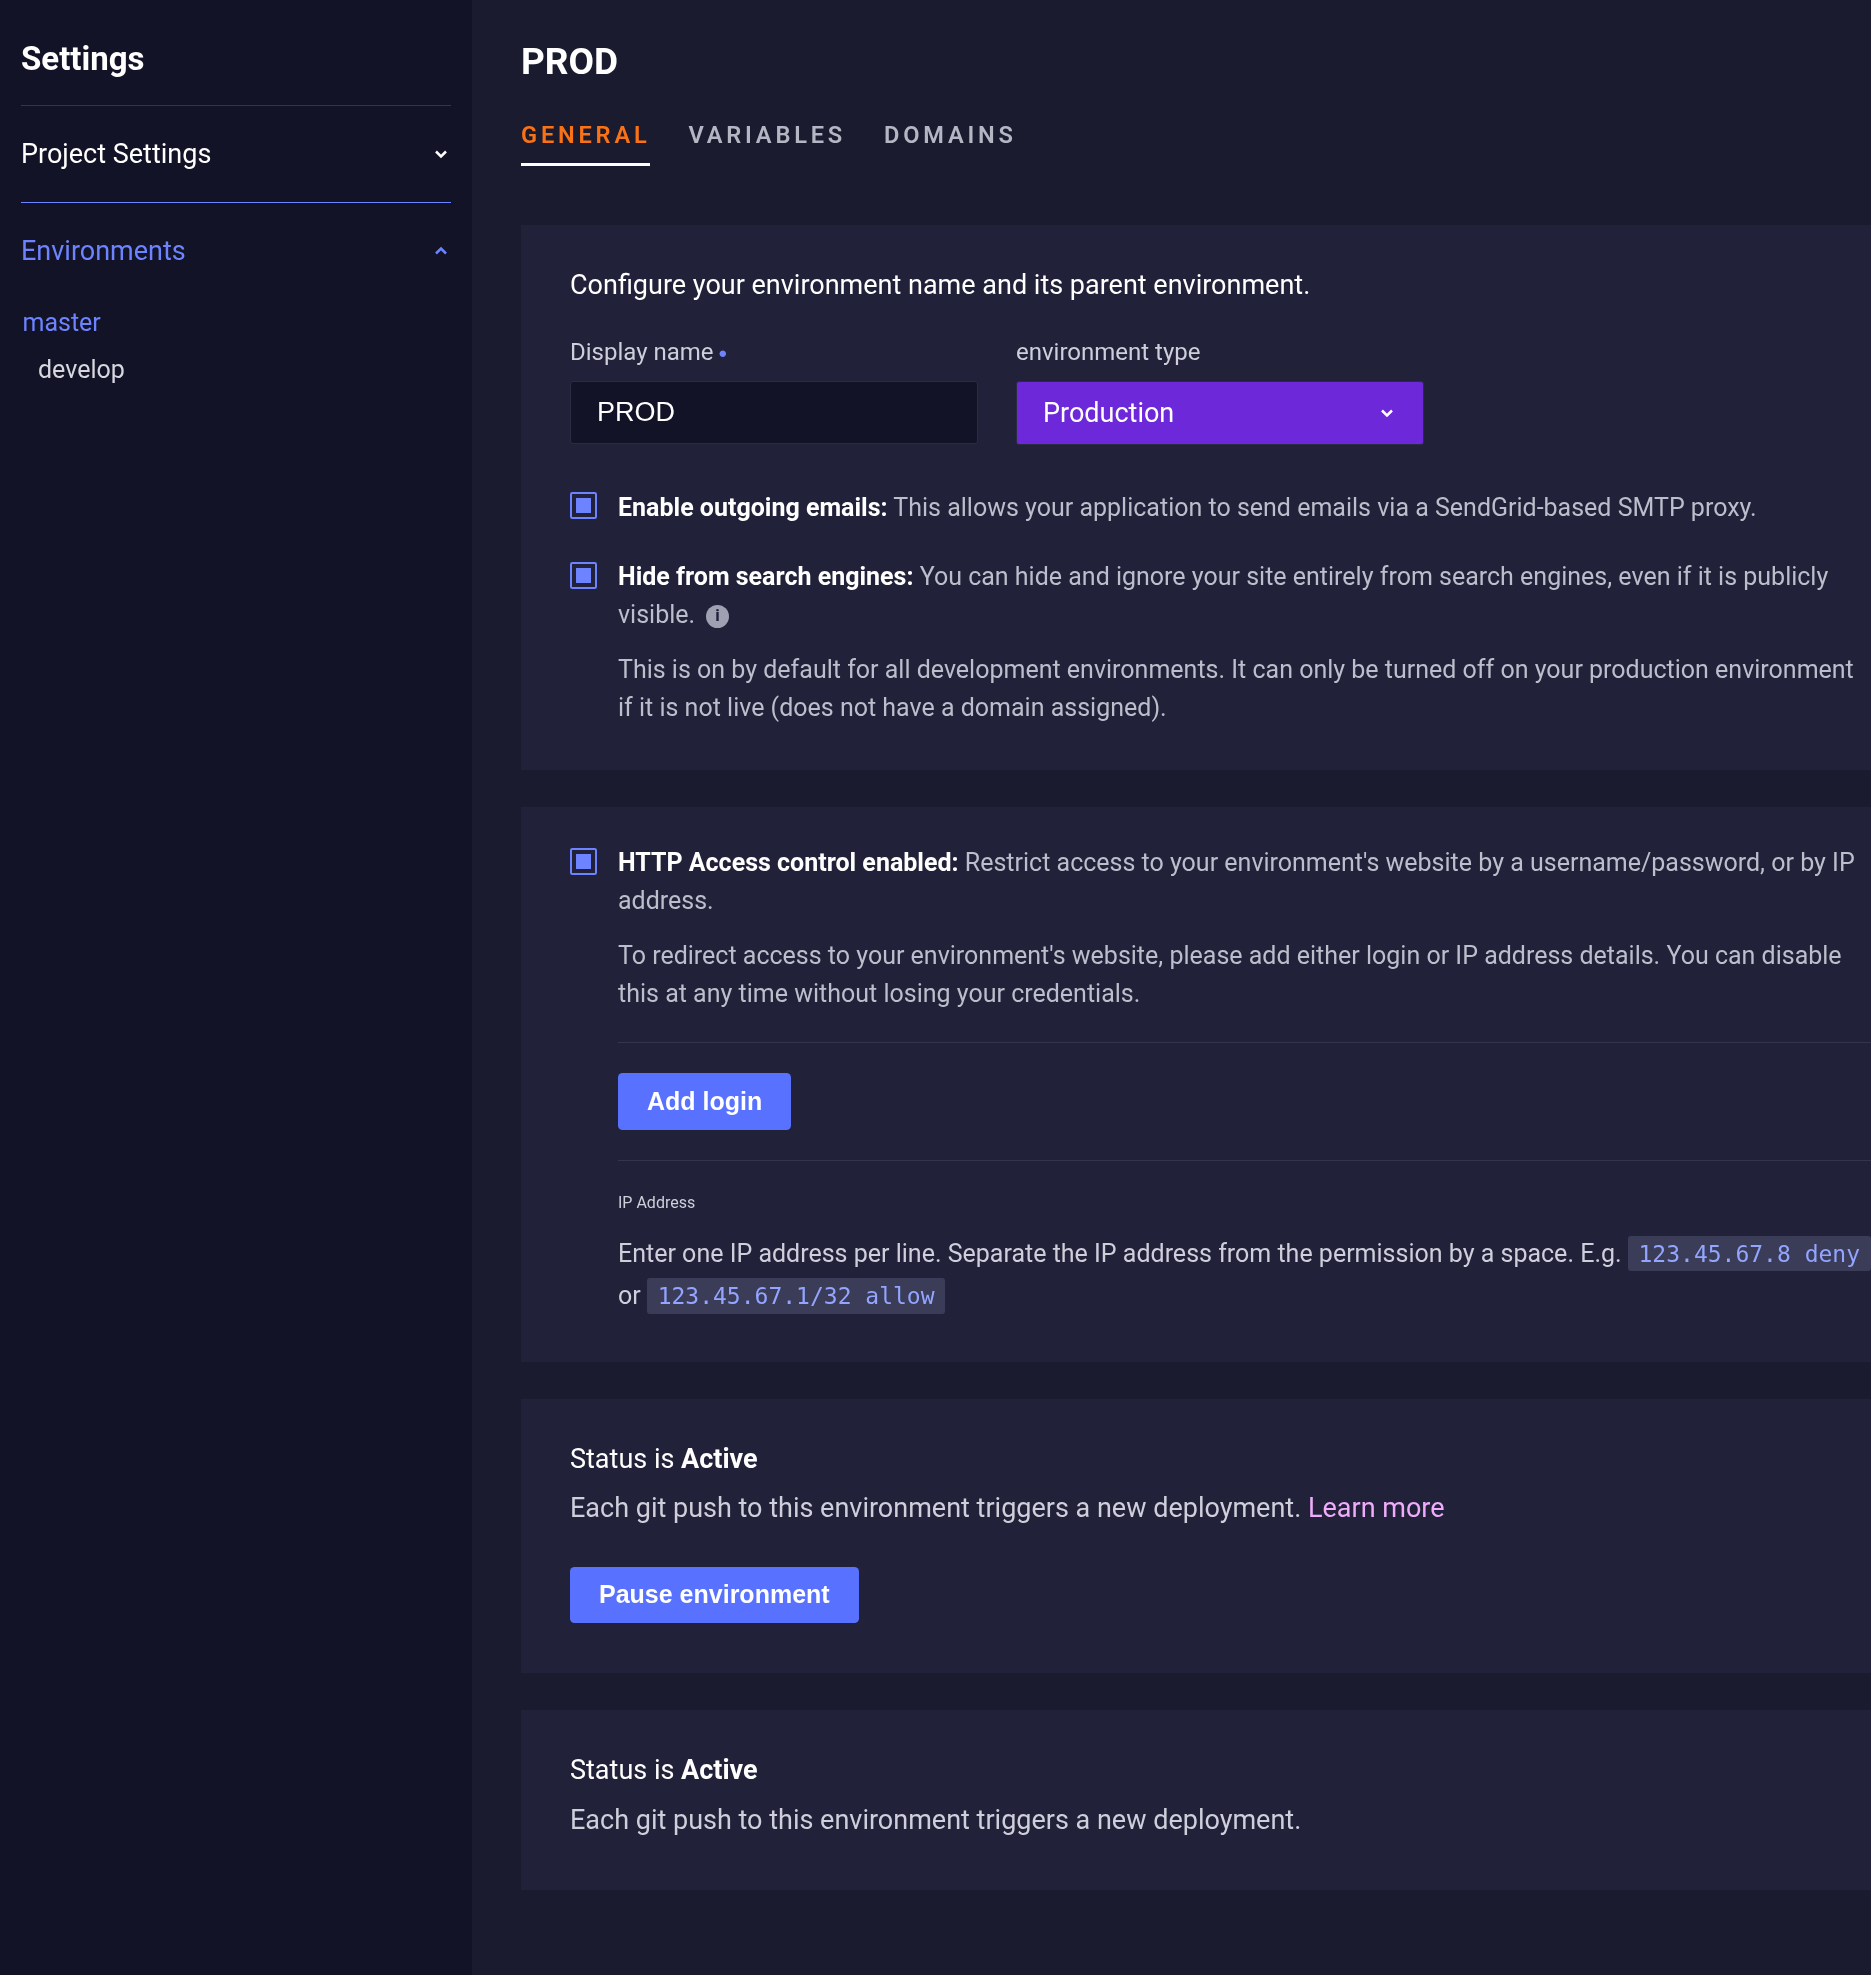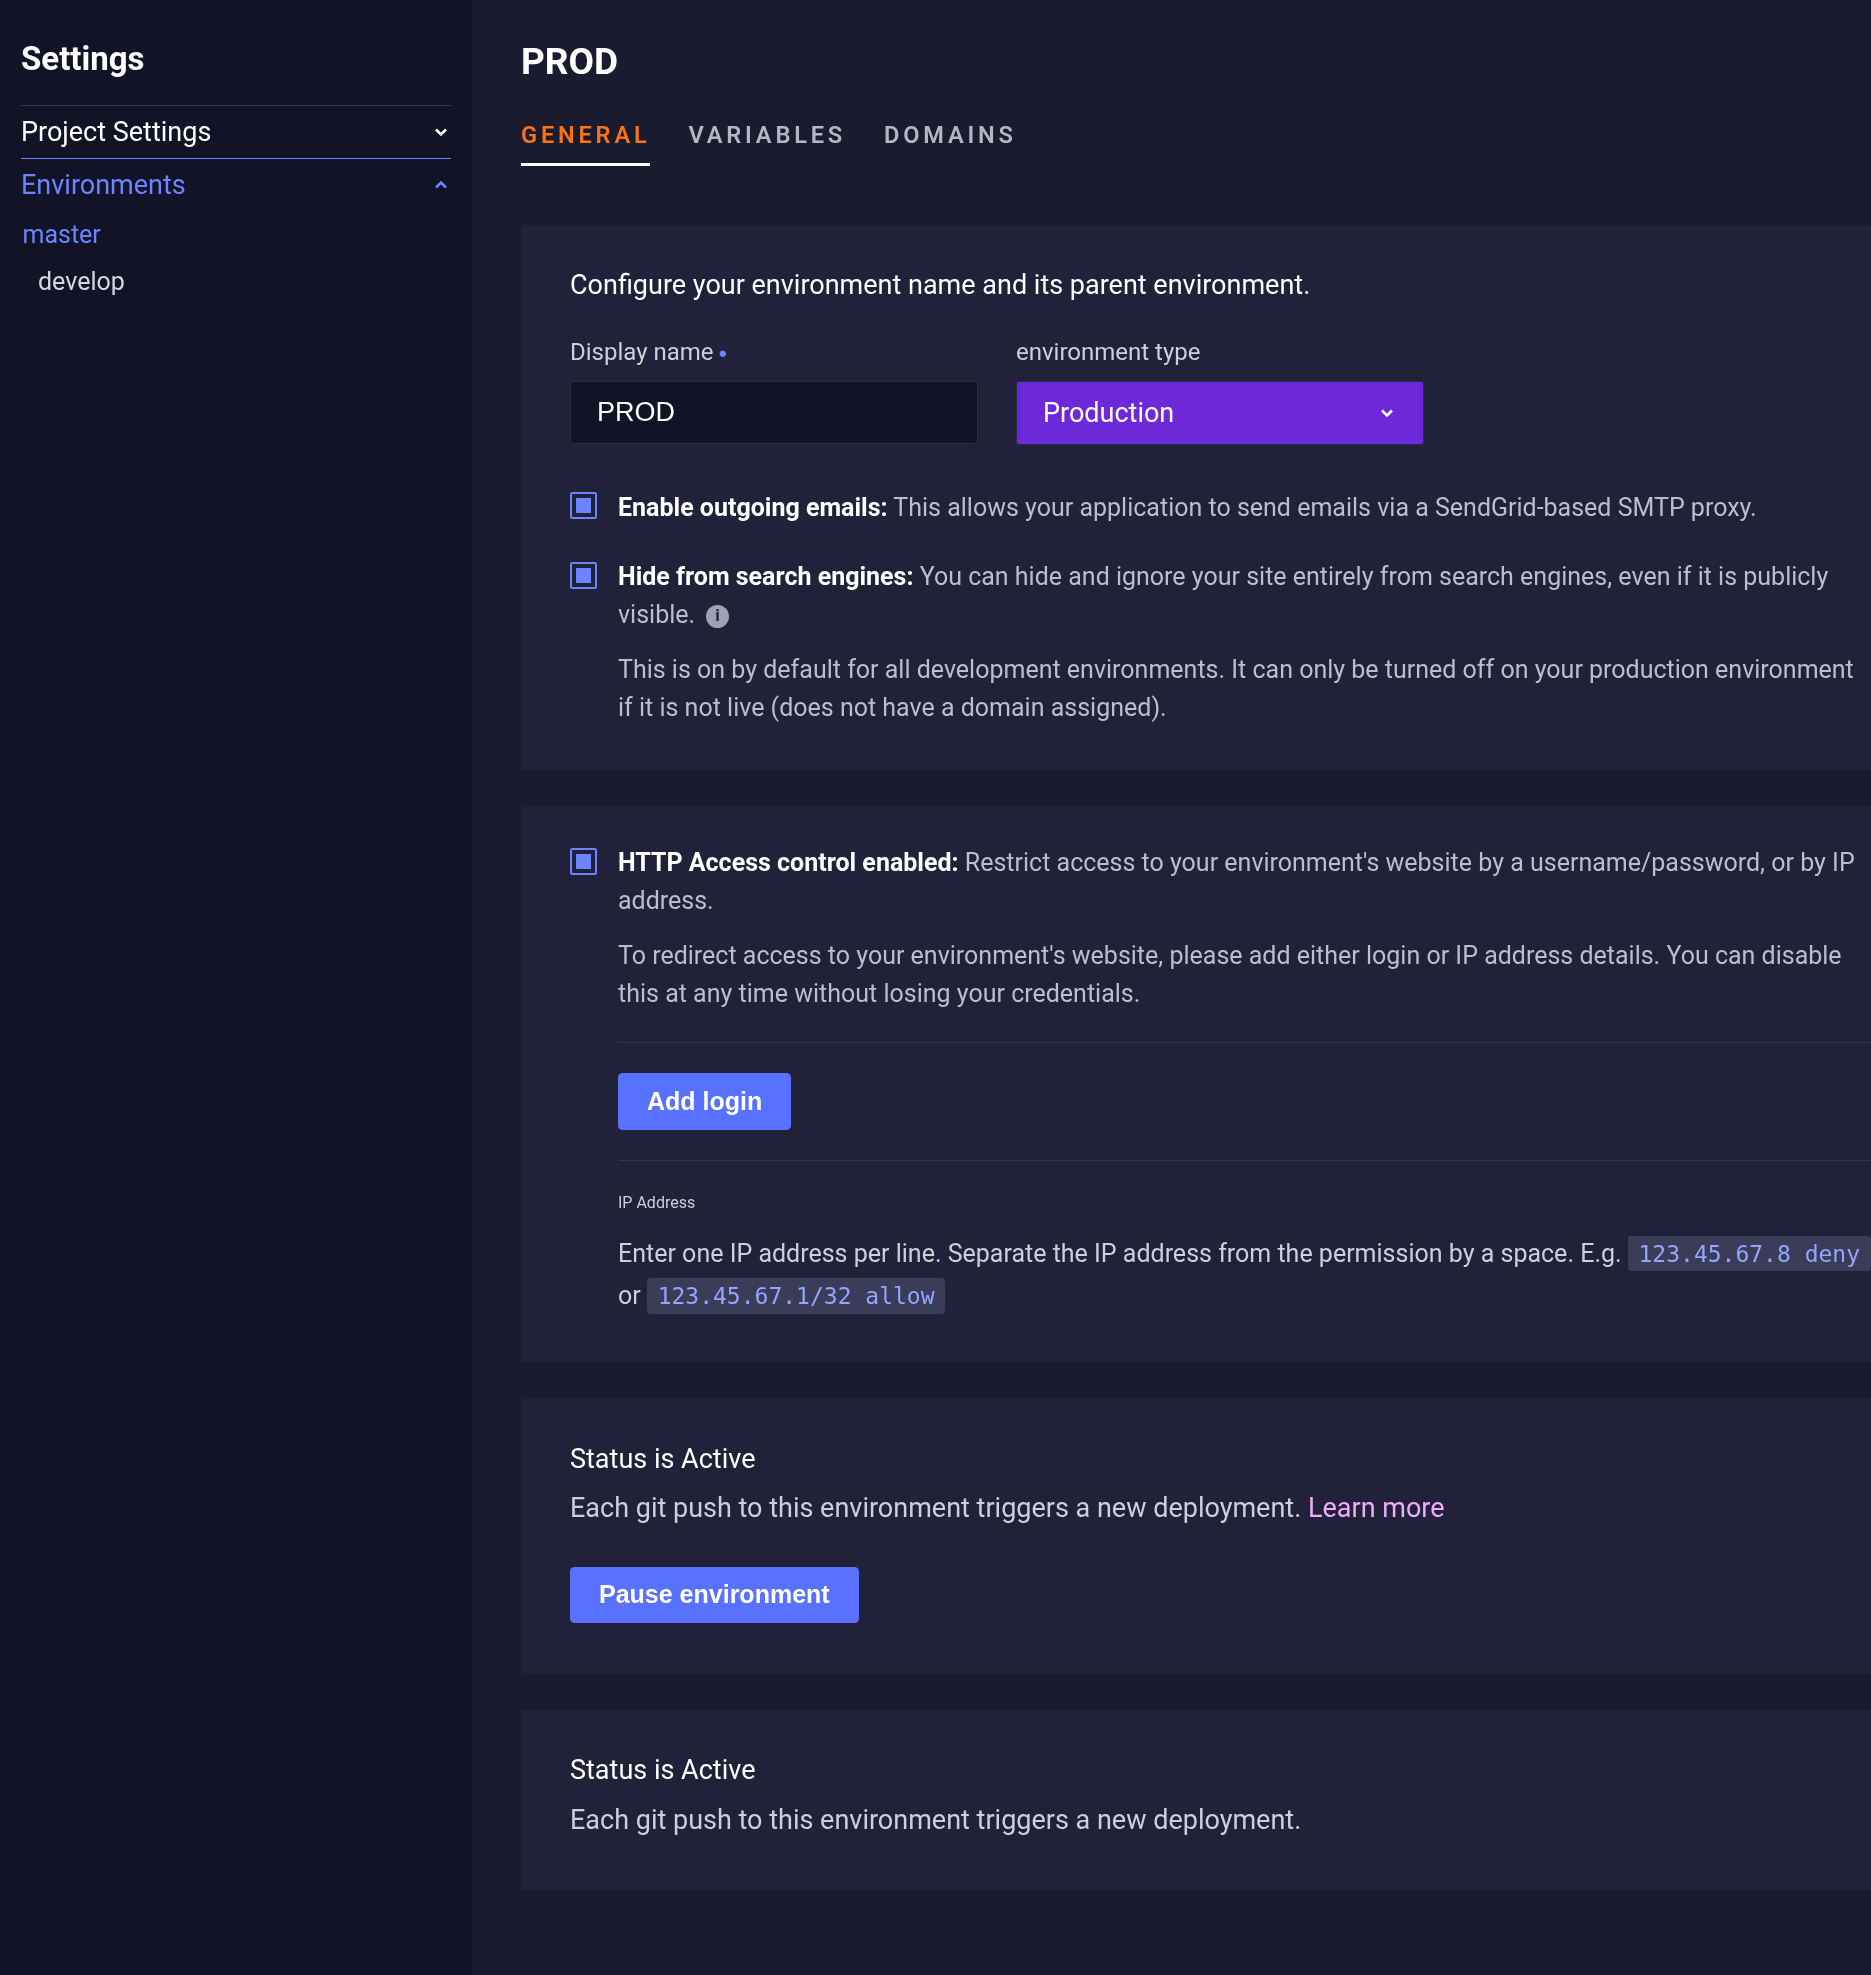--- a/index.html
+++ b/index.html
@@ -31,21 +31,21 @@
   .back-link svg { width: 17px; height: 17px; }
   .settings-heading {
     color: #ffffff;
     font-size: 33px;
     font-weight: 700;
     padding: 18px 21px 27px 21px;
   }
   .side-group { padding: 0 21px; }
   .side-item {
     display: flex; justify-content: space-between; align-items: center;
-    padding: 10px 0;
+    padding: 32px 0;
     border-top: 0.8px solid #34354a;
     color: #ffffff;
     font-size: 27px;
     cursor: pointer;
   }
   .side-item.active {
     color: #6d83ff;
     border-top: 1.1px solid #6d83ff;
   }
   .side-item svg { width: 20px; height: 20px; }
@@ -183,21 +183,21 @@
     font-family: "Menlo","Consolas",monospace;
     background: #3a3c58;
     color: #93a5ff;
     padding: 4.6px 10.7px;
     border-radius:3px;
     font-size: 23px;
   }
 
   .status-card { padding: 44px 49px 50px 49px; }
   .status-line { color:#ffffff; font-size:27px; font-weight:400; }
-  .status-line .bold { font-weight:400;text-align:right; }
+  .status-line .bold { font-weight:700;text-align:right; }
   .status-desc { color:#cfcfdb; font-size:27px; margin-top: 13.7px; line-height:1.5; }
   .link { color:#f0abfc; cursor:pointer; }
   .status-card .btn { margin-top: 38px; }
 </style>
 </head>
 <body>
 
 <div class="app">
 
   <aside class="sidebar">

